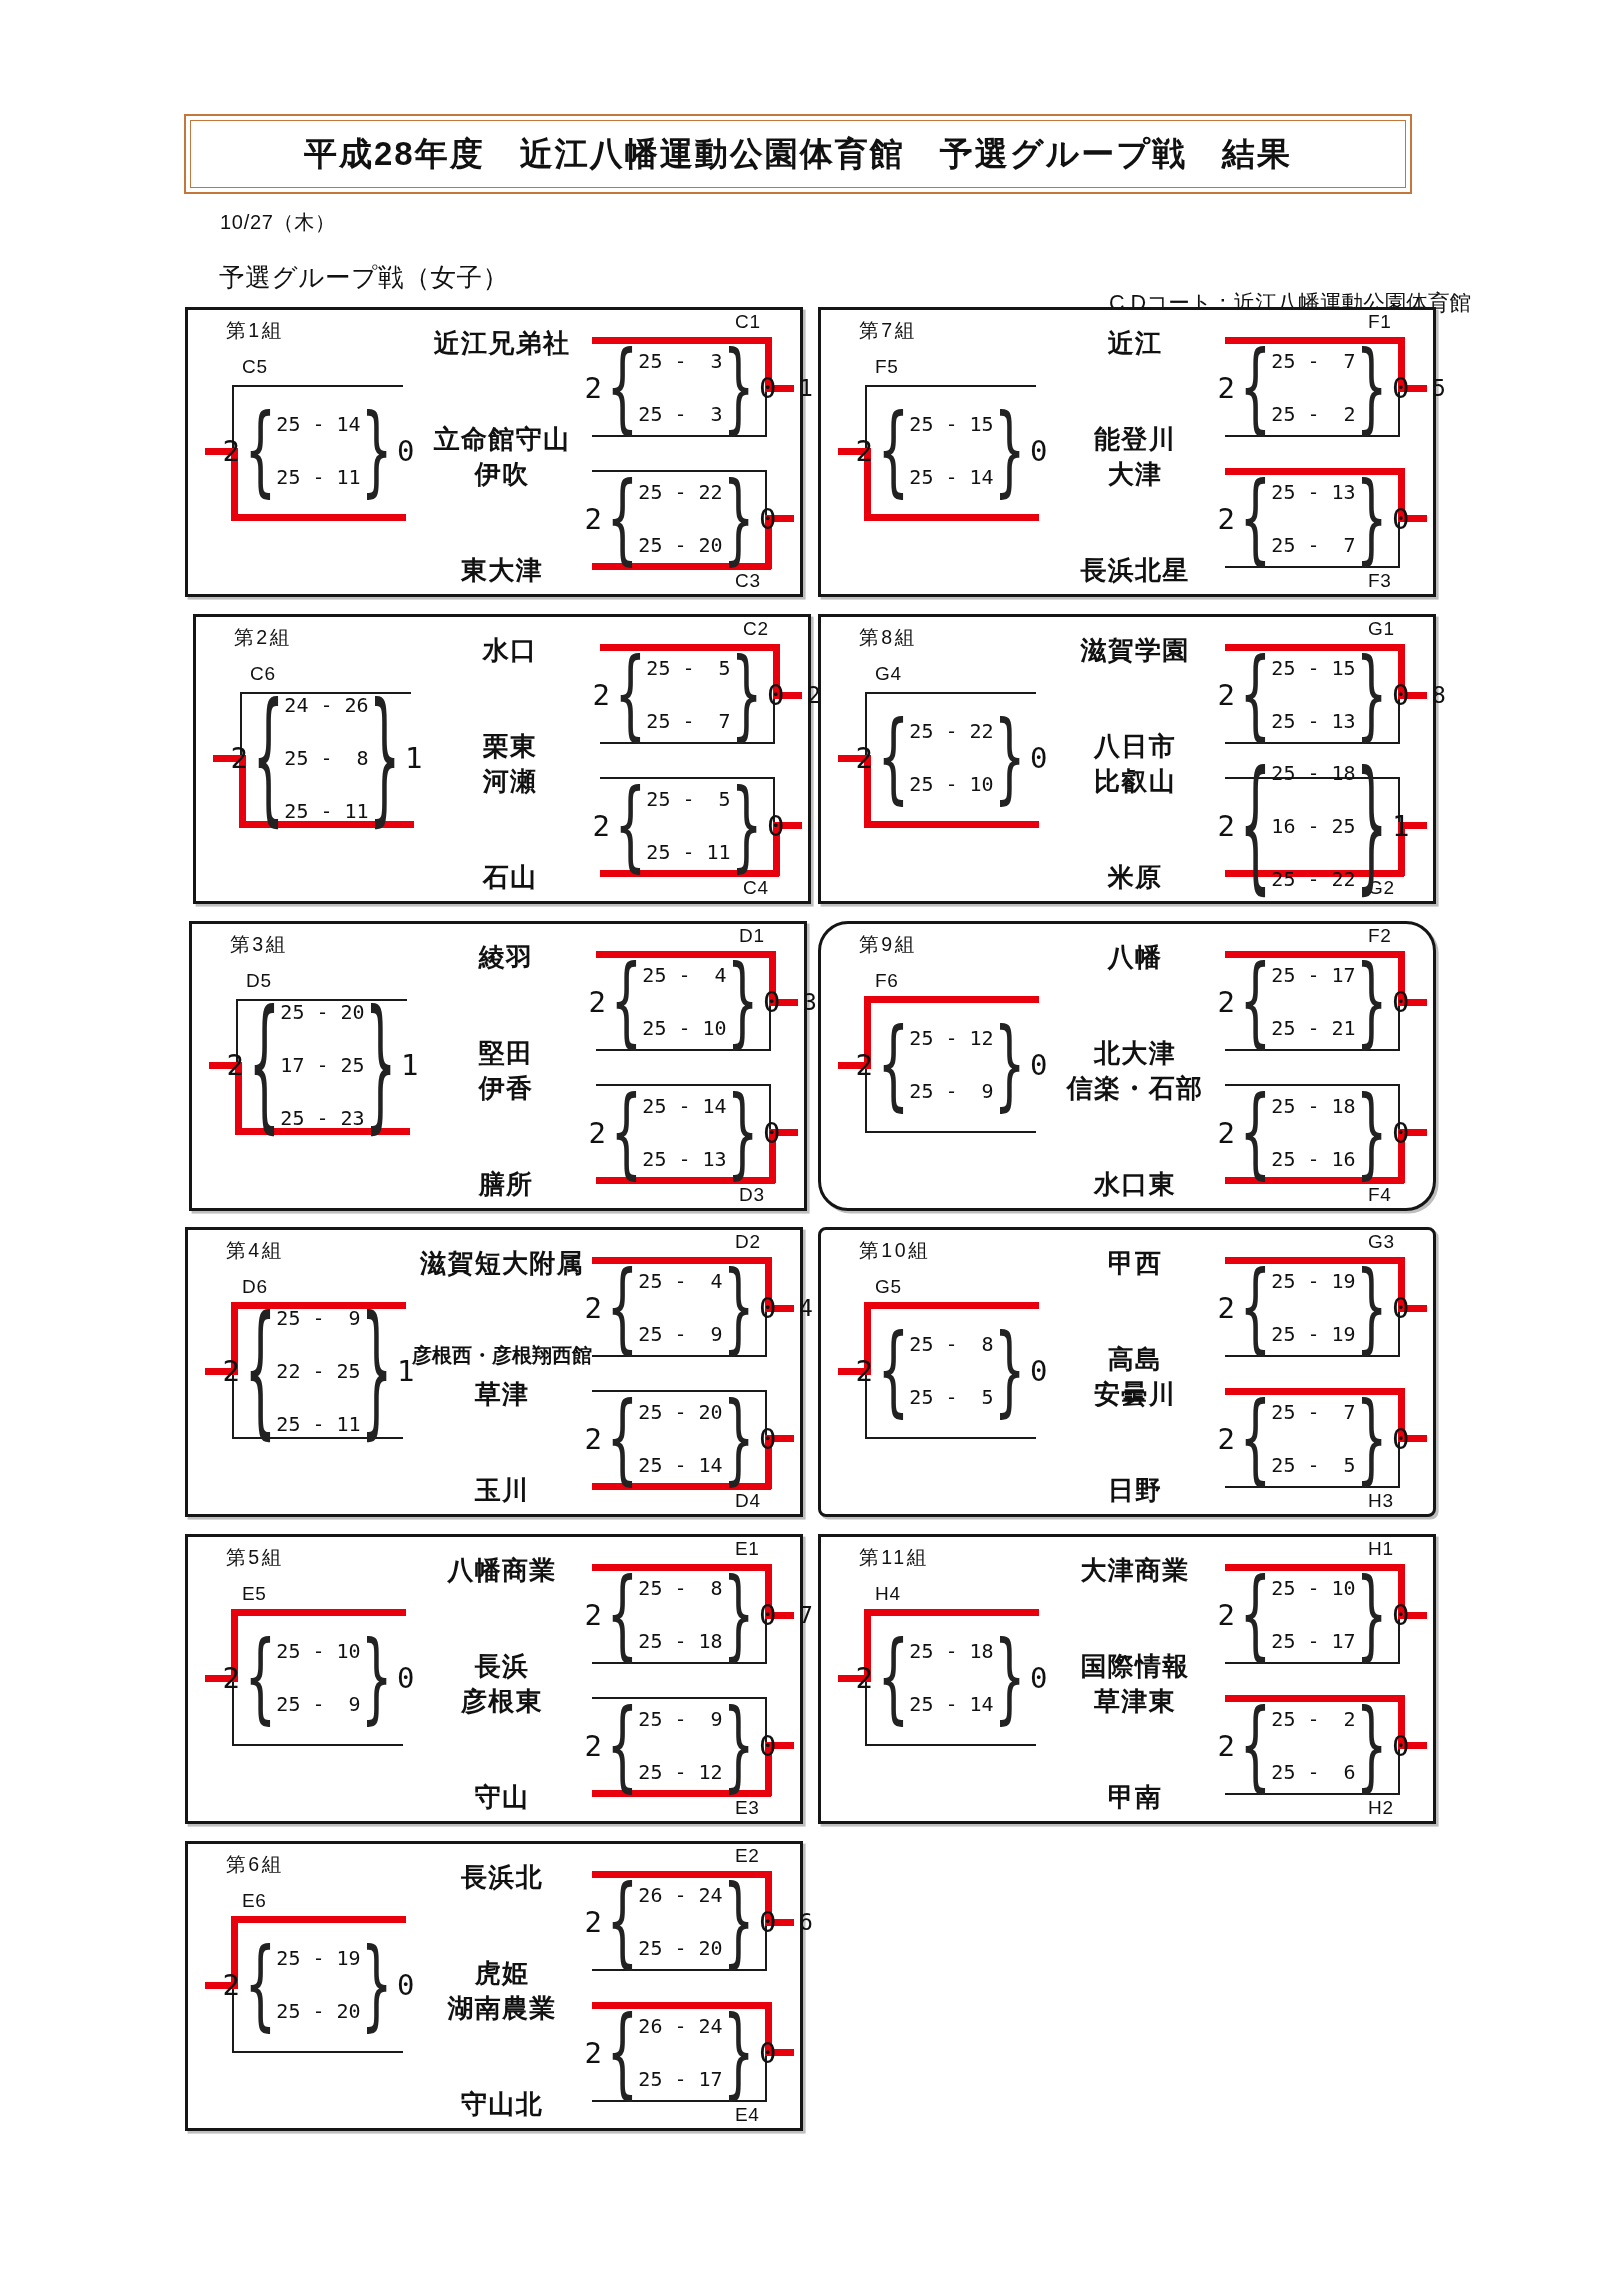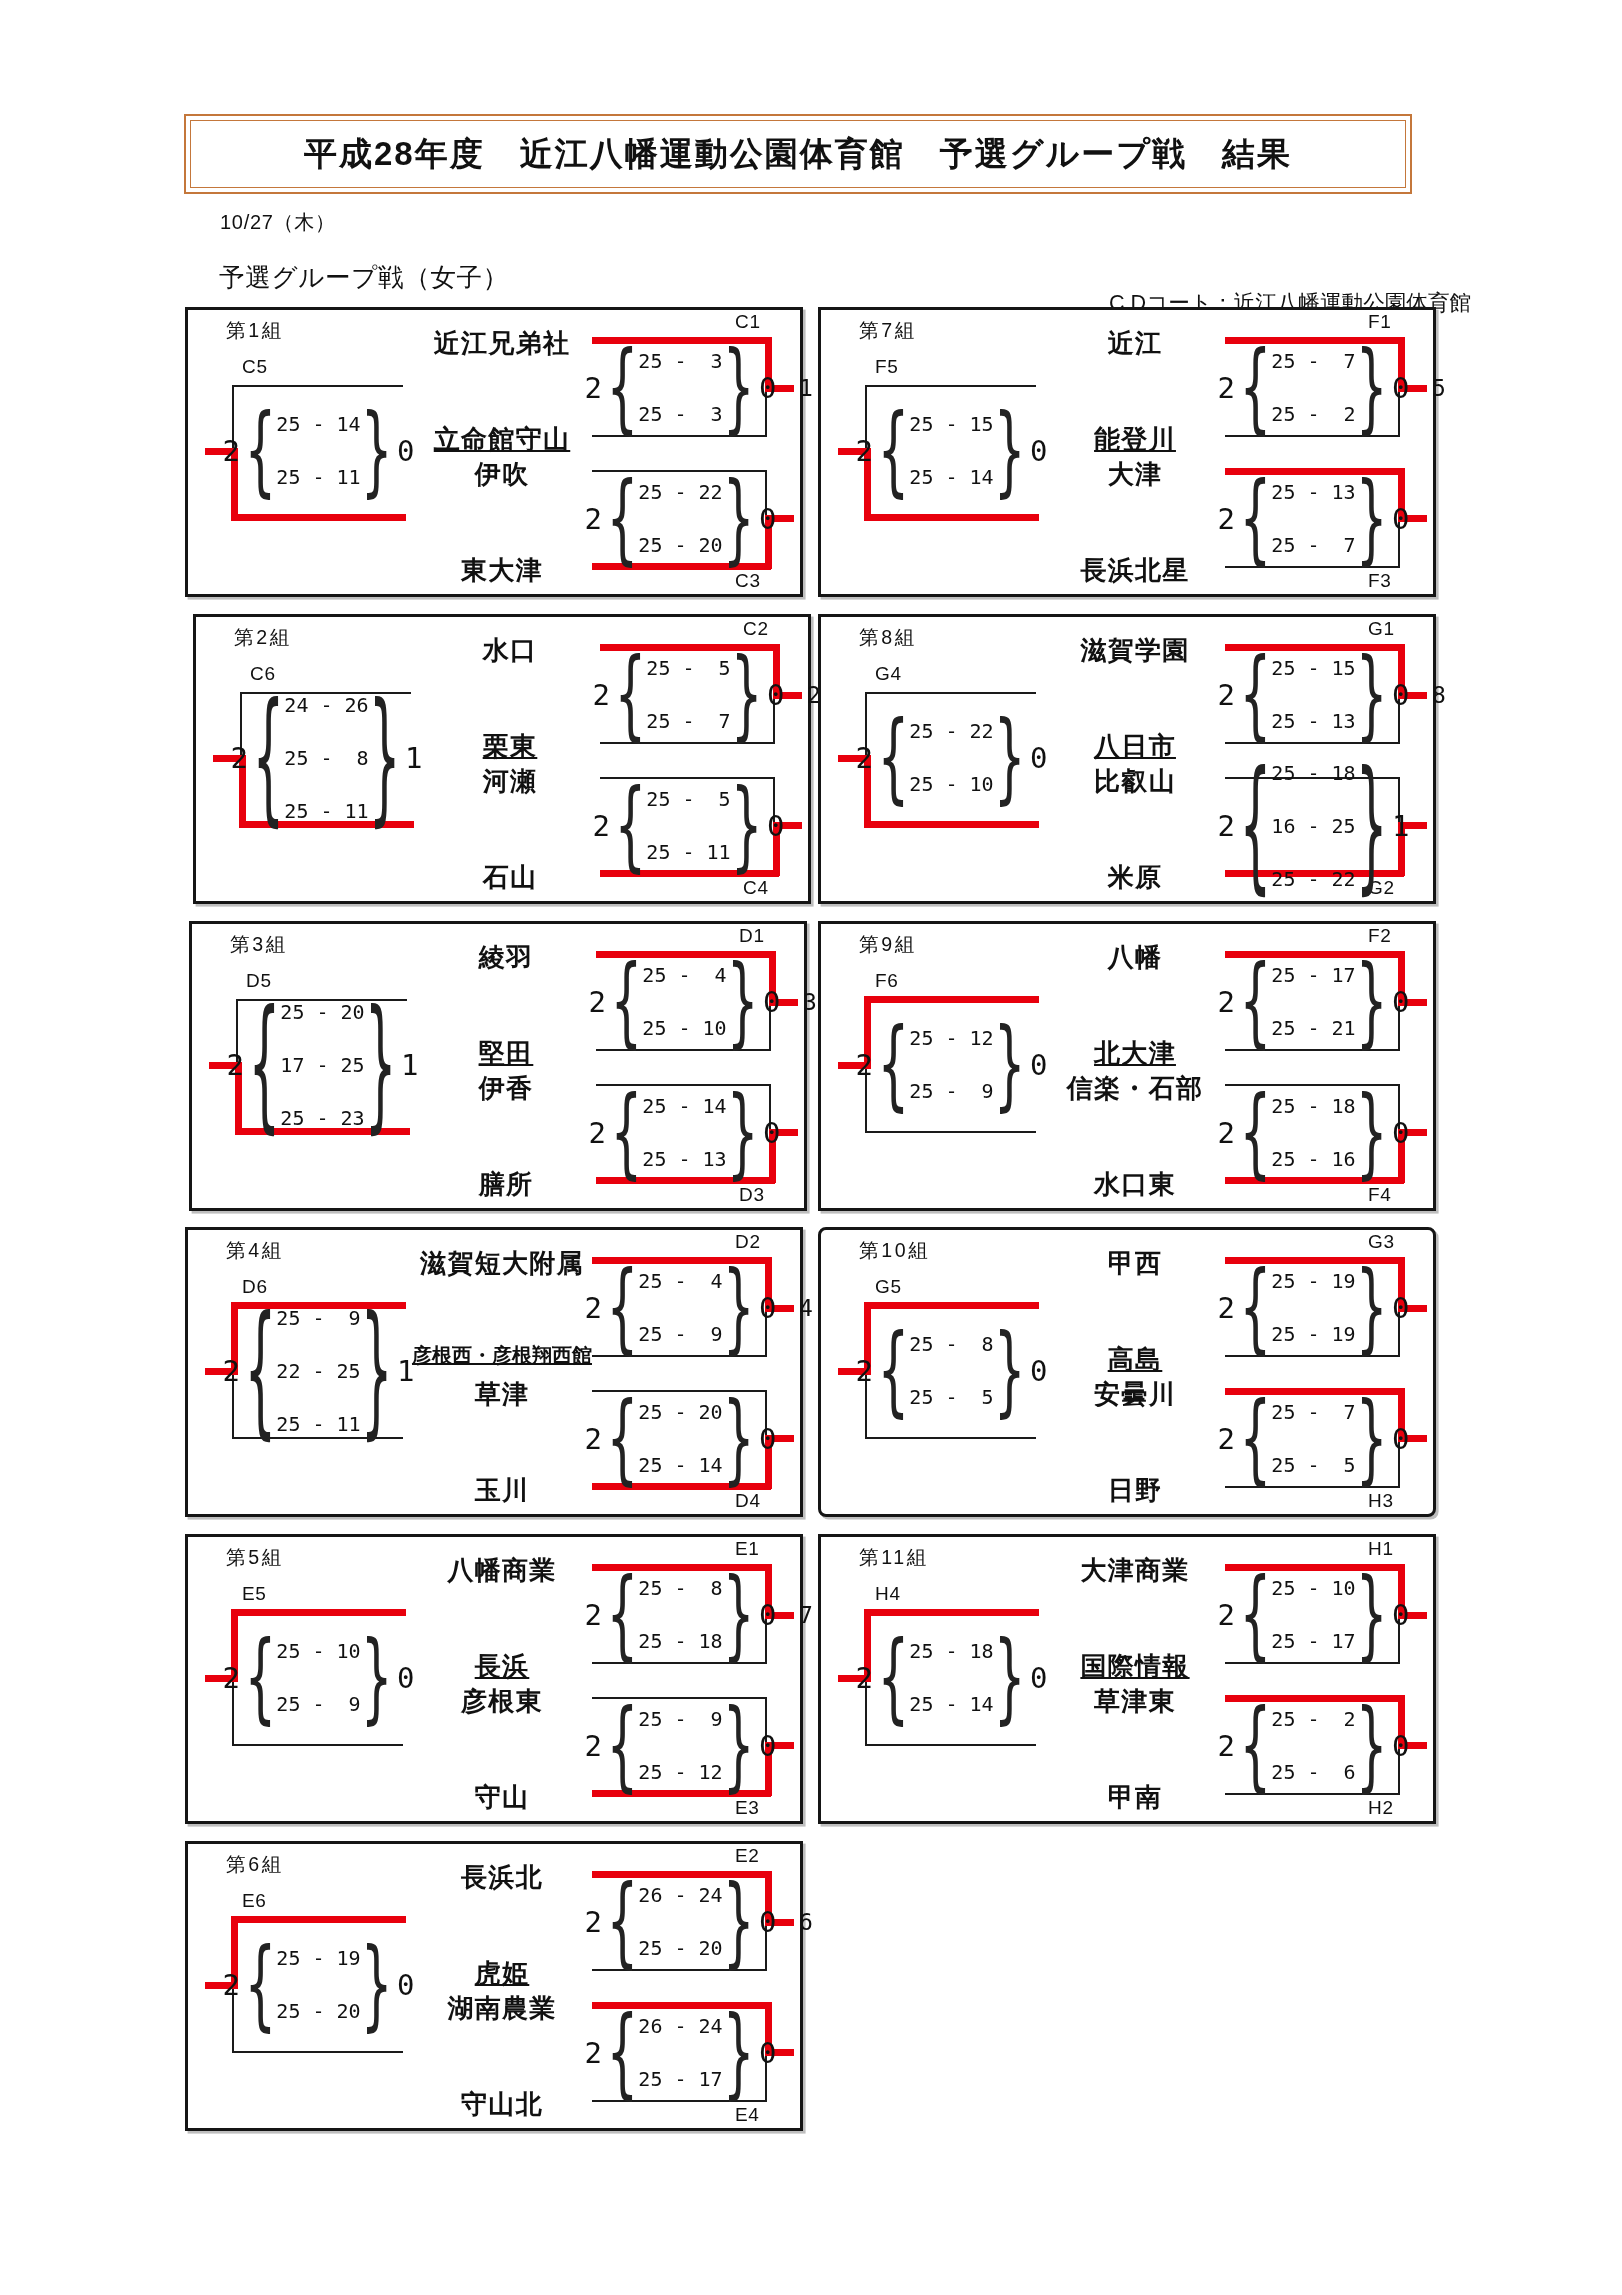--- a/index.html
+++ b/index.html
@@ -20,21 +20,21 @@
         box-sizing:border-box;box-shadow:2.6px 2.6px 0 rgba(110,110,110,.45);}
   .gbox *{position:absolute;}
   .glabel{left:38px;top:6.5px;font-size:19.6px;letter-spacing:2.6px;}
   .court{font-size:19px;letter-spacing:0.7px;}
   .court-final{left:54px;top:46px;}
   .court-m1{left:547px;top:1.3px;}
   .court-m2{left:547px;top:260px;}
   .team{left:98px;width:432px;text-align:center;font-size:26px;font-weight:600;
         letter-spacing:1.3px;white-space:nowrap;}
   .team.small{font-size:20px;letter-spacing:0;}
-  .t1{top:15.7px;}.t2{top:112px;text-decoration:underline;}.t3{top:147px;}.t4{top:243px;}
+  .t1{top:15.7px;}.t2{top:112px;}.t3{top:147px;}.t4{top:243px;}
   
   .blk{background:#1a1a1a;}
   .red{background:#e8000d;display:none;}
   .stubred{background:#e8000d;}
   
   .m1 .blk-top{left:404px;top:29px;width:175px;height:2px;}
   .m1 .blk-bot{left:404px;top:125px;width:175px;height:2px;}
   .m1 .blk-vert{left:577px;top:29px;width:2px;height:97px;}
   .m1 .stub{left:577px;top:75px;width:29px;height:6.5px;}
   .m1 .red-top-line{left:404px;top:27px;width:179px;height:6.5px;}
@@ -675,21 +675,21 @@
               <span class="set-row">16 - 25</span>
               <span class="set-row">25 - 22</span>
             </span>
         <span class="brace">}</span>
         <span class="lsets">1</span>
       </div>
     </div>
 
     <div class="qnum">8</div>
   </div>
-      <div class="gbox" style="left: 633px; top: 614px;">
+      <div class="gbox" style="left: 633px; top: 614px; border-radius: 30px;">
     <div class="glabel">第9組</div>
     <div class="court court-final">F6</div>
     <div class="court court-m1">F2</div>
     <div class="court court-m2">F4</div>
 
     <div class="team t1">八幡</div>
     <div class="team t2">北大津</div>
     <div class="team t3">信楽・石部</div>
     <div class="team t4">水口東</div>
 

